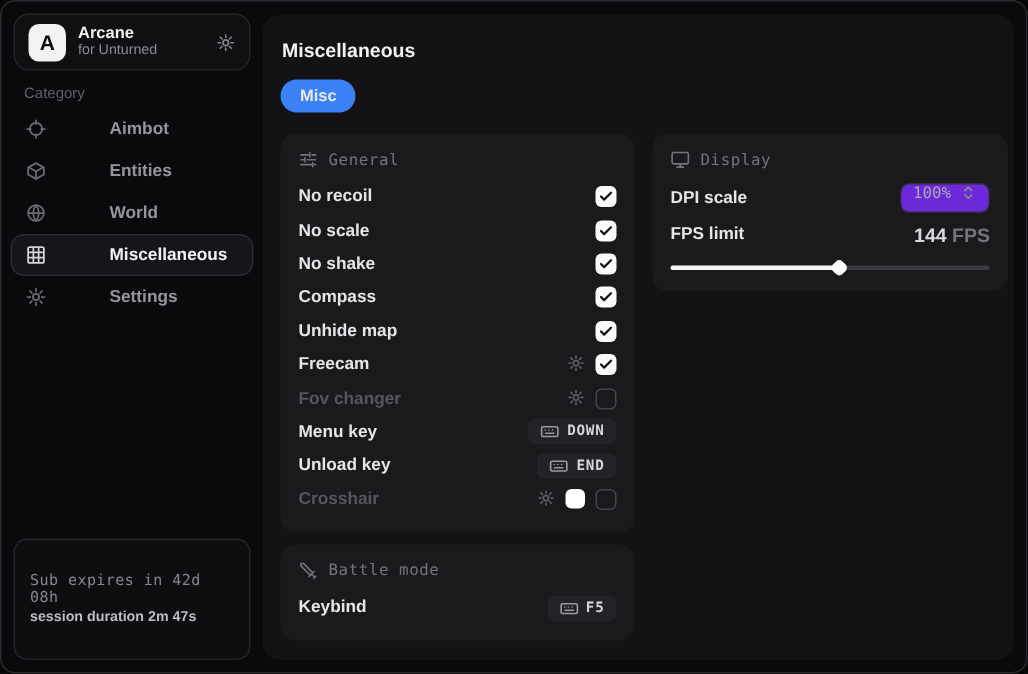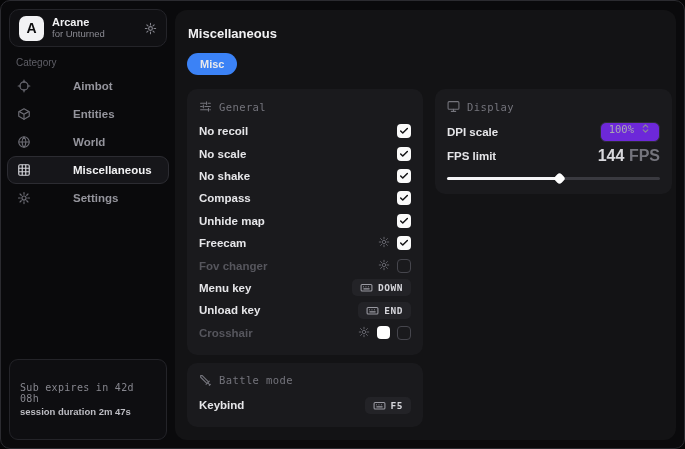--- a/index.html
+++ b/index.html
@@ -100,21 +100,21 @@
   }
 
   
   .display-row { height:24px; display:flex; align-items:center; justify-content:space-between; }
   .select-chip {
     display:inline-flex; align-items:flex-start; gap:6px; height:20px; padding:0 8px;
     background:#6d28d9; border:1px solid #2d2d33; border-radius:6px; cursor:pointer;
   }
   .select-chip .sel-value { font-family:"DejaVu Sans Mono",monospace; font-size:10.5px; color:#a9a9b1; }
   .select-chip .sel-icon { width:11px; height:11px; color:#8b8b93; }
-  .fps-value { font-size:16px; font-weight:bold; color:#d9d9dd; }
+  .fps-value { font-size:13px; font-weight:bold; color:#d9d9dd; }
   .fps-unit { color:#74747c; }
   .slider { position:relative; height:9px; margin-top:6px; cursor:pointer; }
   .slider-track { position:absolute; left:0; right:0; top:3px; height:3px; background:#3a3a40; border-radius:2px; }
   .slider-fill { position:absolute; left:0; top:3px; height:3px; background:#f5f5f7; border-radius:2px; }
   .slider-thumb {
     position:absolute; right:-4px; top:-3px; width:9px; height:9px;
     background:#ffffff; border-radius:3px; transform:rotate(45deg); cursor:grab;
   }
 </style>
 </head>

